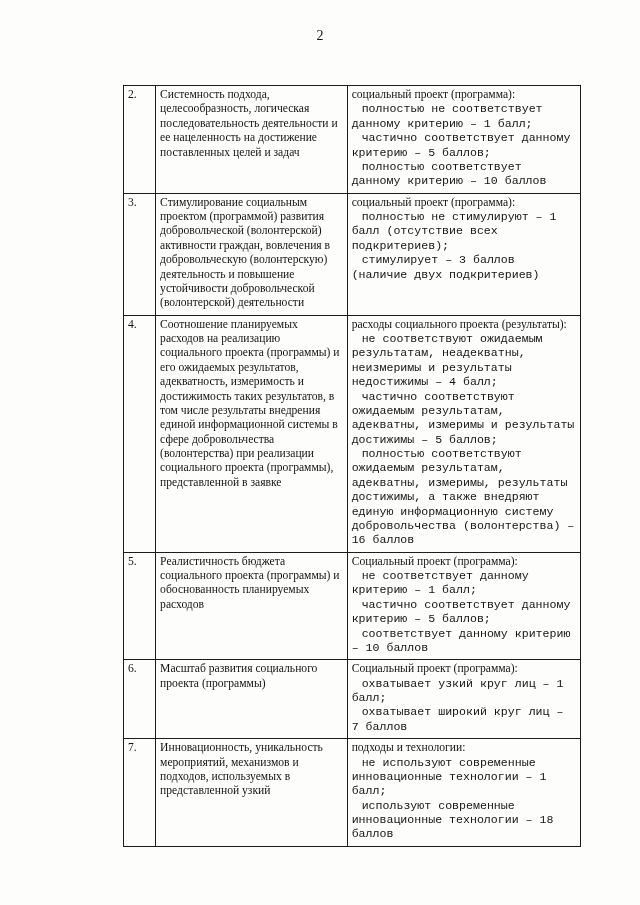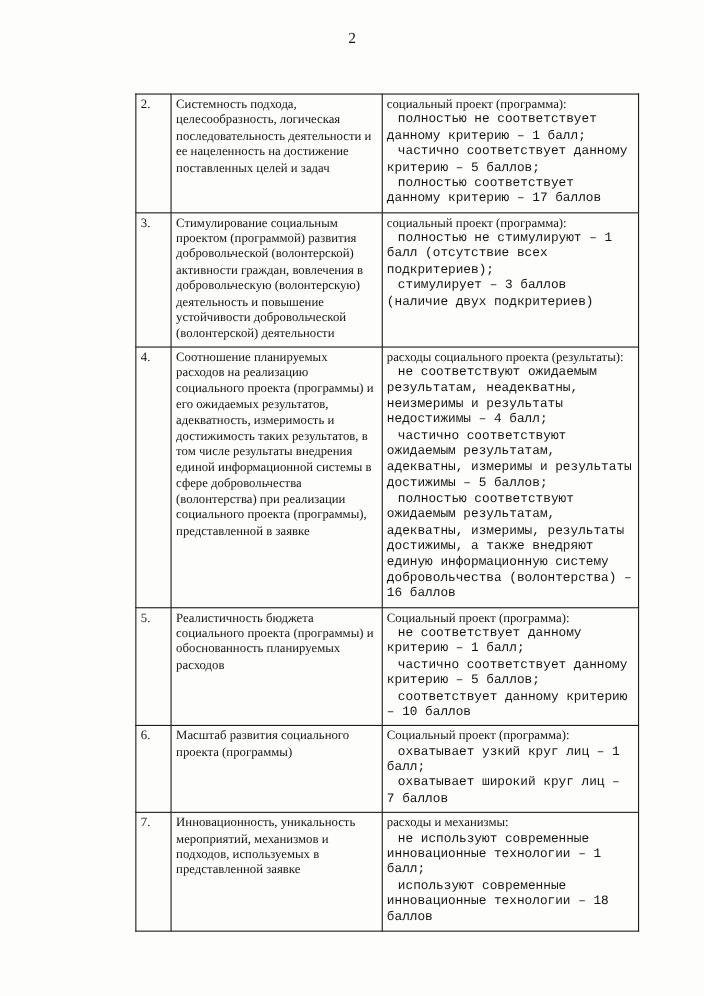--- a/index.html
+++ b/index.html
@@ -74,21 +74,21 @@
   <table class="criteria">
     <tbody>
 
       <tr>
         <td class="num">2.</td>
         <td class="crit">Системность подхода, целесообразность, логическая последовательность деятельности и ее нацеленность на достижение поставленных целей и задач</td>
         <td class="score">
           <p>социальный проект (программа):</p>
           <p class="cont">полностью не соответствует данному критерию – 1 балл;</p>
           <p class="cont">частично соответствует данному критерию – 5 баллов;</p>
-          <p class="cont">полностью соответствует данному критерию – 17 баллов</p>
+          <p class="cont">полностью соответствует данному критерию – 10 баллов</p>
         </td>
       </tr>
 
       <tr>
         <td class="num">3.</td>
         <td class="crit">Стимулирование социальным проектом (программой) развития добровольческой (волонтерской) активности граждан, вовлечения в добровольческую (волонтерскую) деятельность и повышение устойчивости добровольческой (волонтерской) деятельности</td>
         <td class="score">
           <p>социальный проект (программа):</p>
           <p class="cont">полностью не стимулируют – 1 балл (отсутствие всех подкритериев);</p>
           <p class="cont">стимулирует – 3 баллов (наличие двух подкритериев)</p>
@@ -122,23 +122,23 @@
         <td class="crit">Масштаб развития социального проекта (программы)</td>
         <td class="score">
           <p>Социальный проект (программа):</p>
           <p class="cont">охватывает узкий круг лиц – 1 балл;</p>
           <p class="cont">охватывает широкий круг лиц – 7 баллов</p>
         </td>
       </tr>
 
       <tr>
         <td class="num">7.</td>
-        <td class="crit">Инновационность, уникальность мероприятий, механизмов и подходов, используемых в представленной заявке</td>
+        <td class="crit">Инновационность, уникальность мероприятий, механизмов и подходов, используемых в представленной узкий</td>
         <td class="score">
-          <p>расходы и механизмы:</p>
+          <p>подходы и технологии:</p>
           <p class="cont">не используют современные инновационные технологии – 1 балл;</p>
           <p class="cont">используют современные инновационные технологии – 18 баллов</p>
         </td>
       </tr>
 
     </tbody>
   </table>
 
 </div>
 

